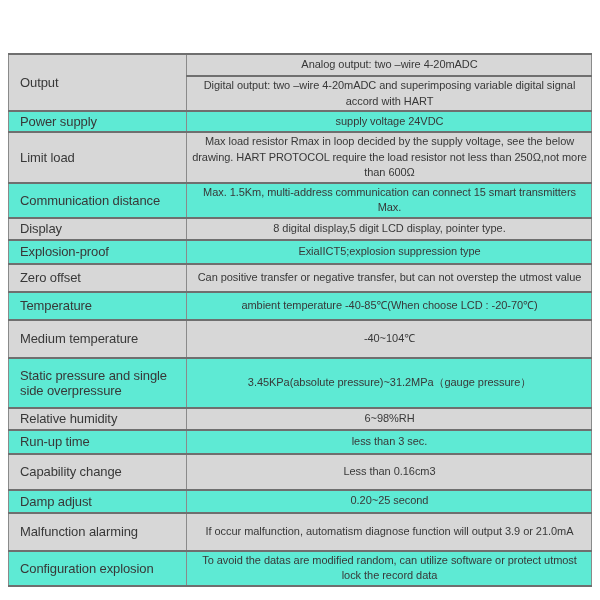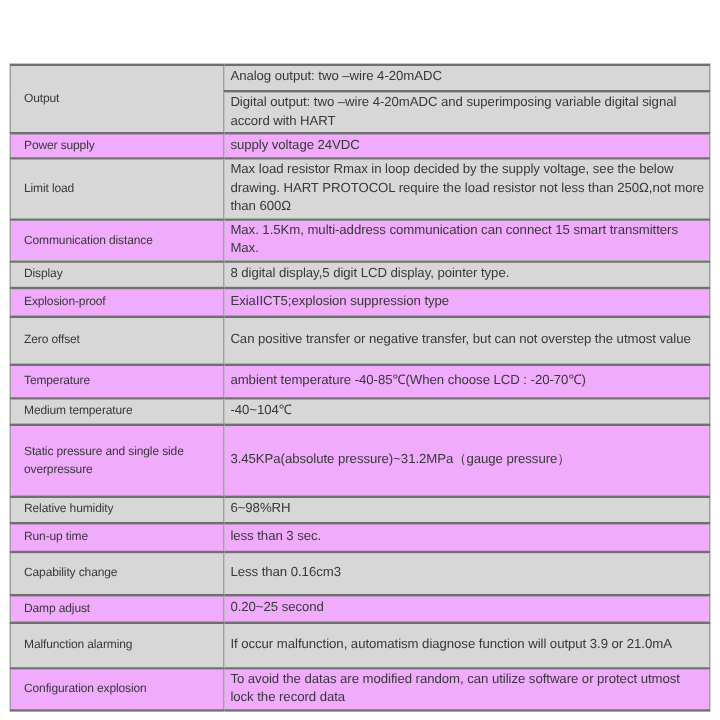--- a/index.html
+++ b/index.html
@@ -26,33 +26,34 @@
   table.spec td {
     border-left: 1px solid #8a8a8a;
     border-right: 1px solid #8a8a8a;
     border-top: 2px solid #6f6f6f;
     border-bottom: 2px solid #6f6f6f;
     color: #383838;
     vertical-align: middle;
     overflow: hidden;
   }
   td.label {
-    font-size: 10px;
+    font-size: 13px;
     line-height: 15px;
     letter-spacing: -0.1px;
     padding: 1px 6px 1px 11px;
   }
   td.value {
     font-size: 11px;
     line-height: 15.5px;
     letter-spacing: -0.05px;
     padding: 1px 4px 1px 5px;
+    text-align: center;
   }
   tr.shaded td { background: #d7d7d7; }
-  tr.plain  td { background: #f0abfc; }
+  tr.plain  td { background: #5eead4; }
 </style>
 </head>
 <body>
 
 <div class="page">
   <table class="spec">
     <colgroup>
       <col style="width:178px">
       <col style="width:405px">
     </colgroup>
@@ -77,33 +78,33 @@
         <td class="value">Max. 1.5Km, multi-address communication can connect 15 smart transmitters Max.</td>
       </tr>
       <tr class="shaded" style="height:22px">
         <td class="label">Display</td>
         <td class="value">8 digital display,5 digit LCD display, pointer type.</td>
       </tr>
       <tr class="plain" style="height:24px">
         <td class="label">Explosion-proof</td>
         <td class="value">ExiaIICT5;explosion suppression type</td>
       </tr>
-      <tr class="shaded" style="height:40px">
+      <tr class="shaded" style="height:28px">
         <td class="label">Zero offset</td>
         <td class="value">Can positive transfer or negative transfer, but can not overstep the utmost value</td>
       </tr>
       <tr class="plain" style="height:28px">
         <td class="label">Temperature</td>
         <td class="value">ambient temperature -40-85℃(When choose LCD : -20-70℃)</td>
       </tr>
-      <tr class="shaded" style="height:22px">
+      <tr class="shaded" style="height:38px">
         <td class="label">Medium temperature</td>
         <td class="value">-40~104℃</td>
       </tr>
-      <tr class="plain" style="height:60px">
+      <tr class="plain" style="height:50px">
         <td class="label">Static pressure and single side overpressure</td>
         <td class="value">3.45KPa(absolute pressure)~31.2MPa（gauge pressure）</td>
       </tr>
       <tr class="shaded" style="height:22px">
         <td class="label">Relative humidity</td>
         <td class="value">6~98%RH</td>
       </tr>
       <tr class="plain" style="height:24px">
         <td class="label">Run-up time</td>
         <td class="value">less than 3 sec.</td>

